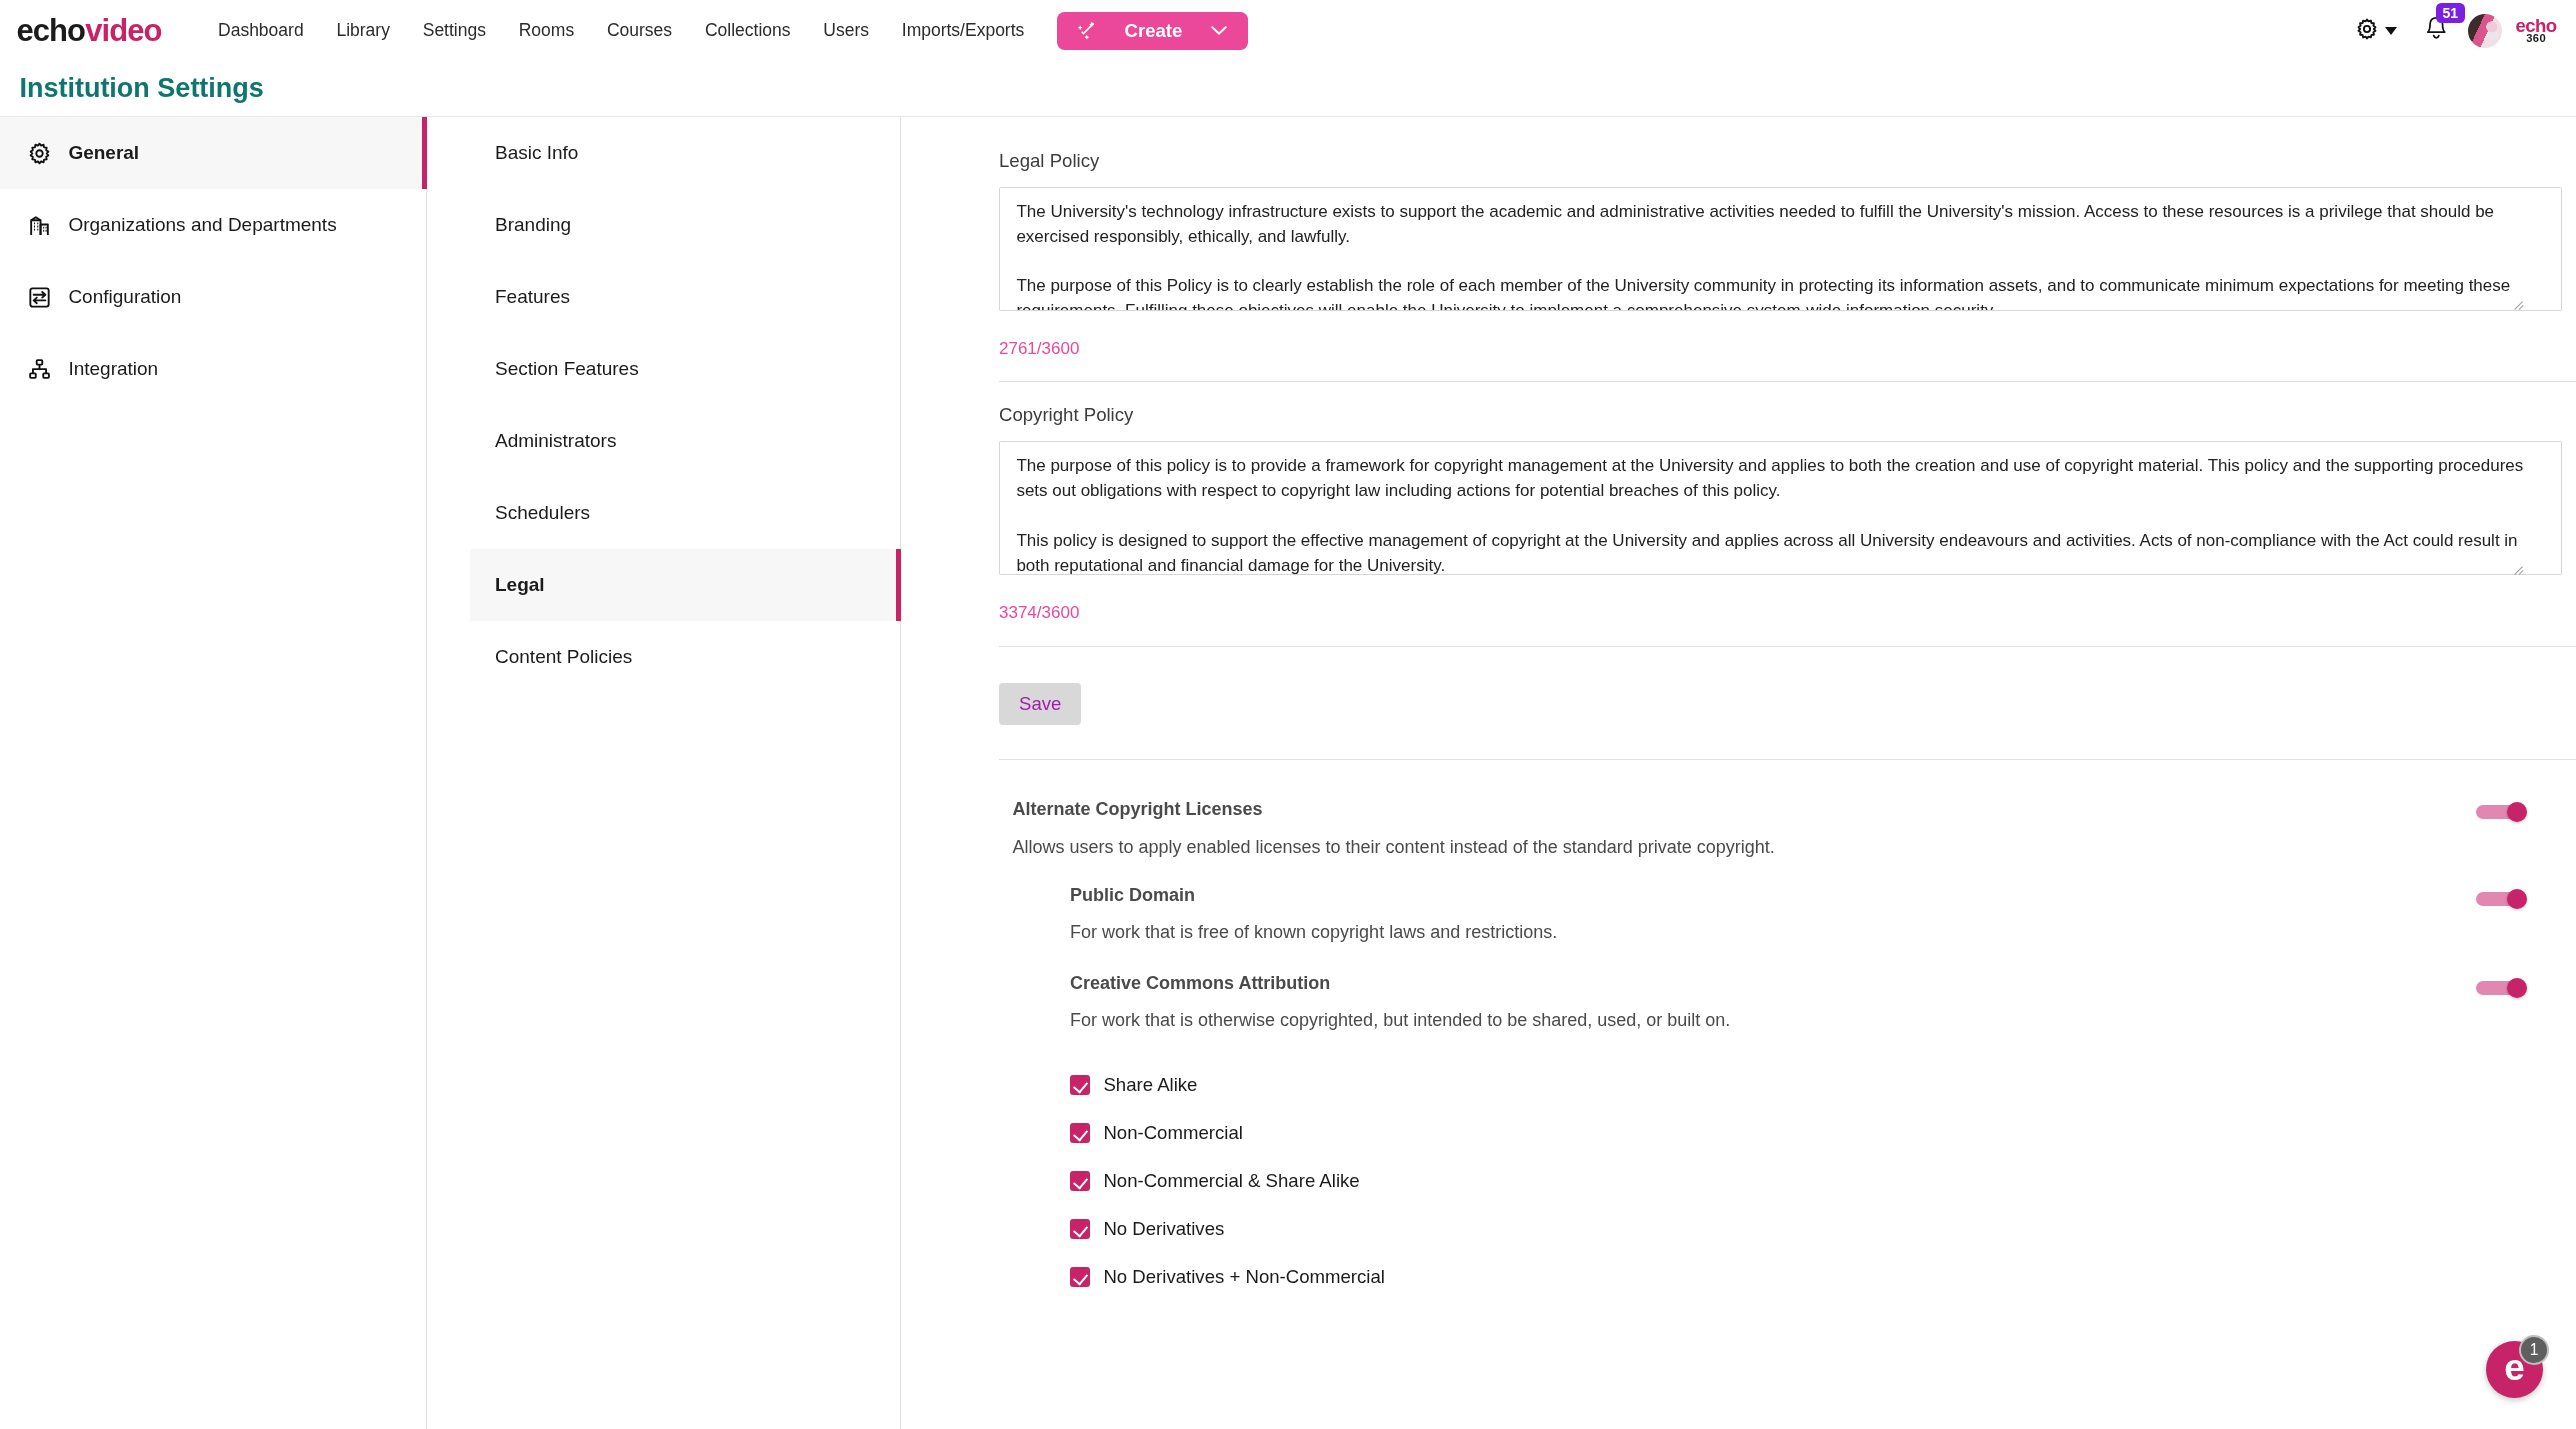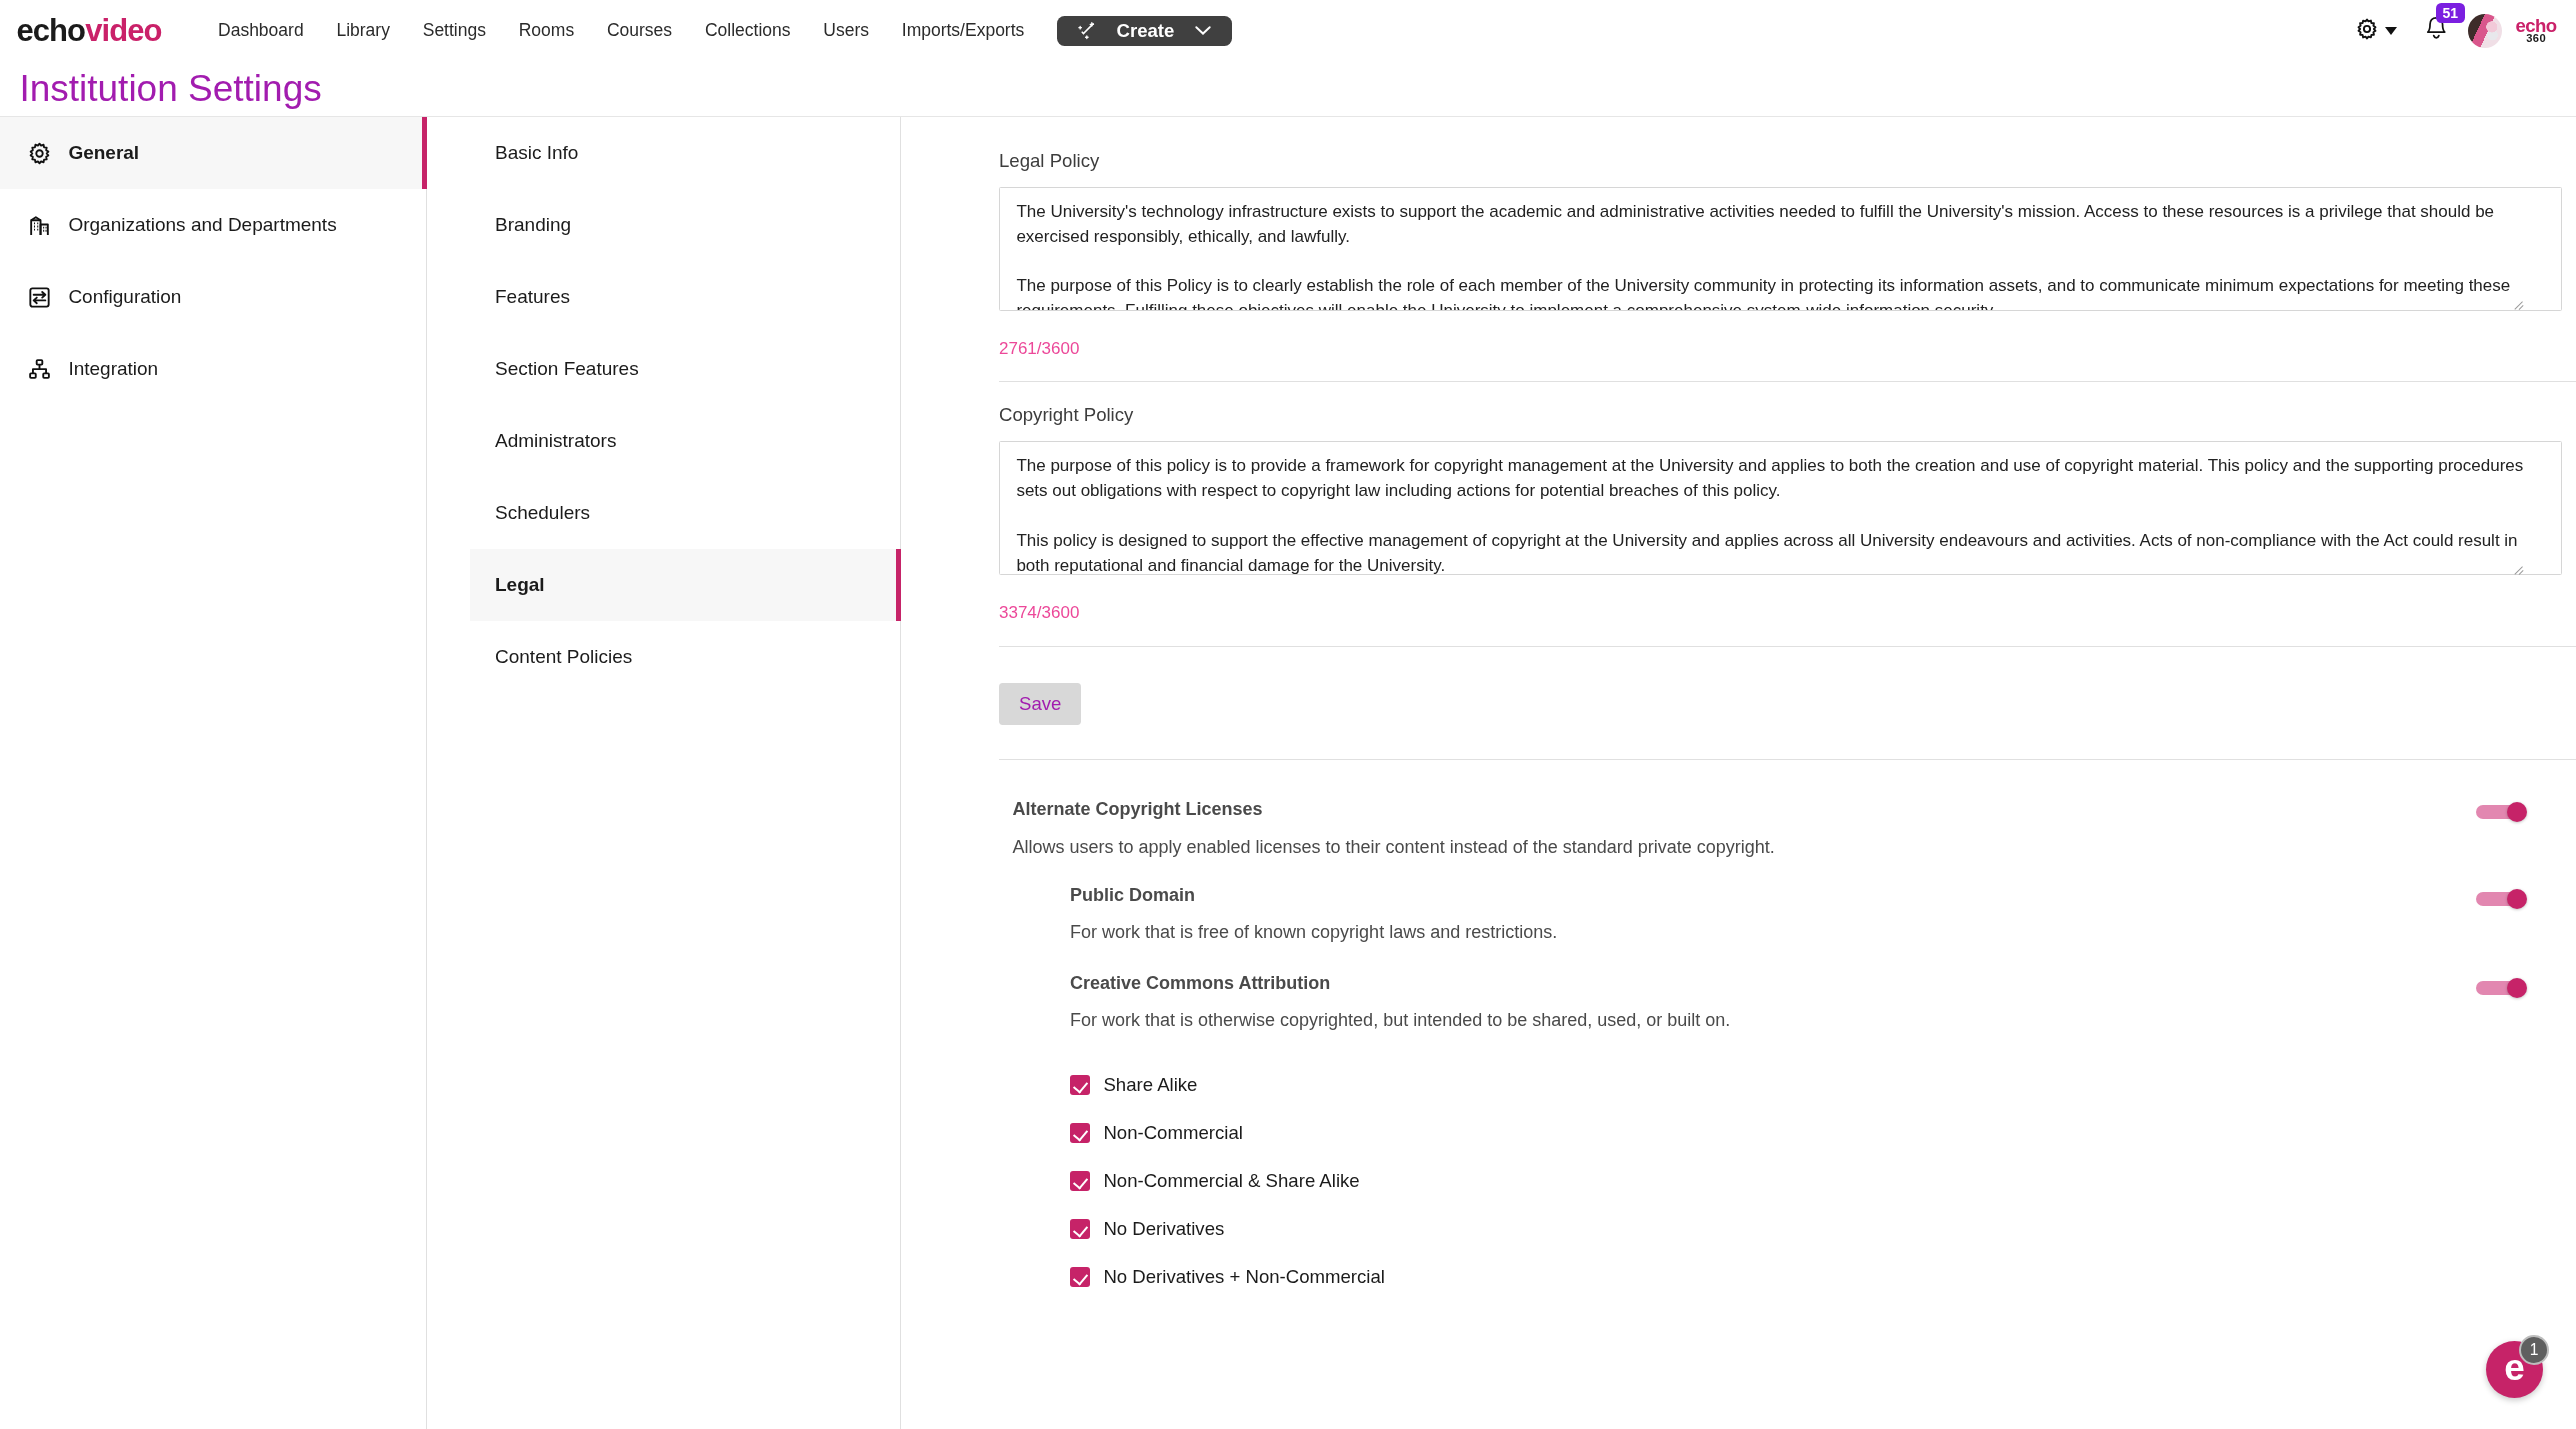--- a/index.html
+++ b/index.html
@@ -36,28 +36,28 @@
     font-size: 17.5px;
     color: #2b2b2b;
     text-decoration: none;
     padding: 0 16.4px;
     white-space: nowrap;
     line-height: 61px;
   }
 
   .create-btn {
     margin-left: 16.4px;
-    height: 30px;
-    background: #404040;
+    height: 38px;
+    background: #ec4899;
     color: #fff;
     border: none;
     border-radius: 7.5px;
     display: flex;
     align-items: center;
-    gap: 20px;
+    gap: 28px;
     padding: 0 19.4px;
     font-size: 18.6px;
     font-weight: bold;
     cursor: pointer;
     font-family: "Liberation Sans", sans-serif;
   }
   .create-btn svg { display: block; }
 
   .topbar-right {
     margin-left: auto;
@@ -108,21 +108,21 @@
   .echo360 .e3bot { font-size: 11.2px; font-weight: bold; color: #1b1b1b; letter-spacing: 0.4px; display:block;}
 
   
   .page-title-bar {
     height: 56px;
     display: flex;
     align-items: center;
     padding-left: 19.4px;
     border-bottom: 0.7px solid #e6e6e6;
   }
-  .page-title { font-size: 37px; color: #a21caf; font-weight: normal; }
+  .page-title { font-size: 27px; color: #0f766e; font-weight: bold; }
 
   
   .shell { display: flex; height: calc(1430px - 61px - 57px); gap: 43px; }
 
   
   .sidebar {
     width: 427px;
     flex: none;
     border-right: 0.7px solid #e0e0e0;
     padding-top: 0;

